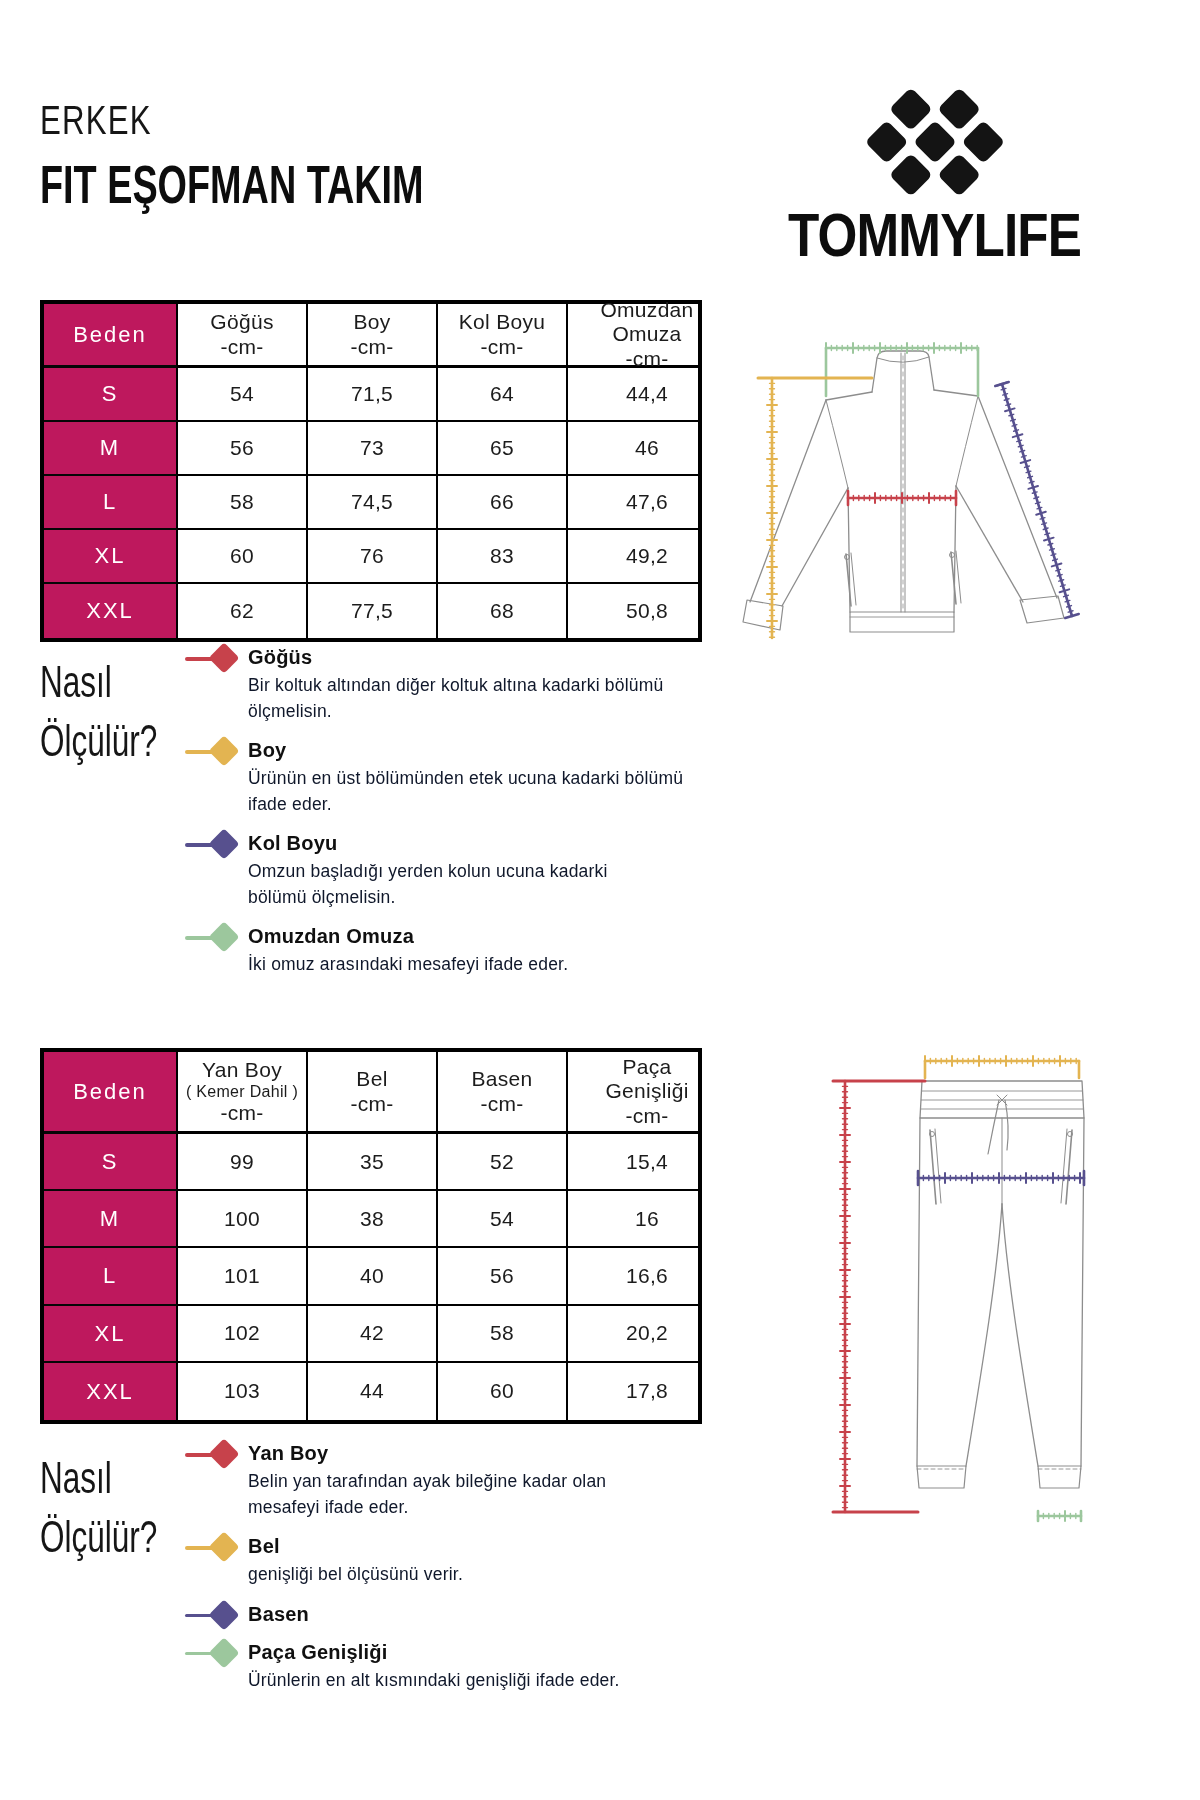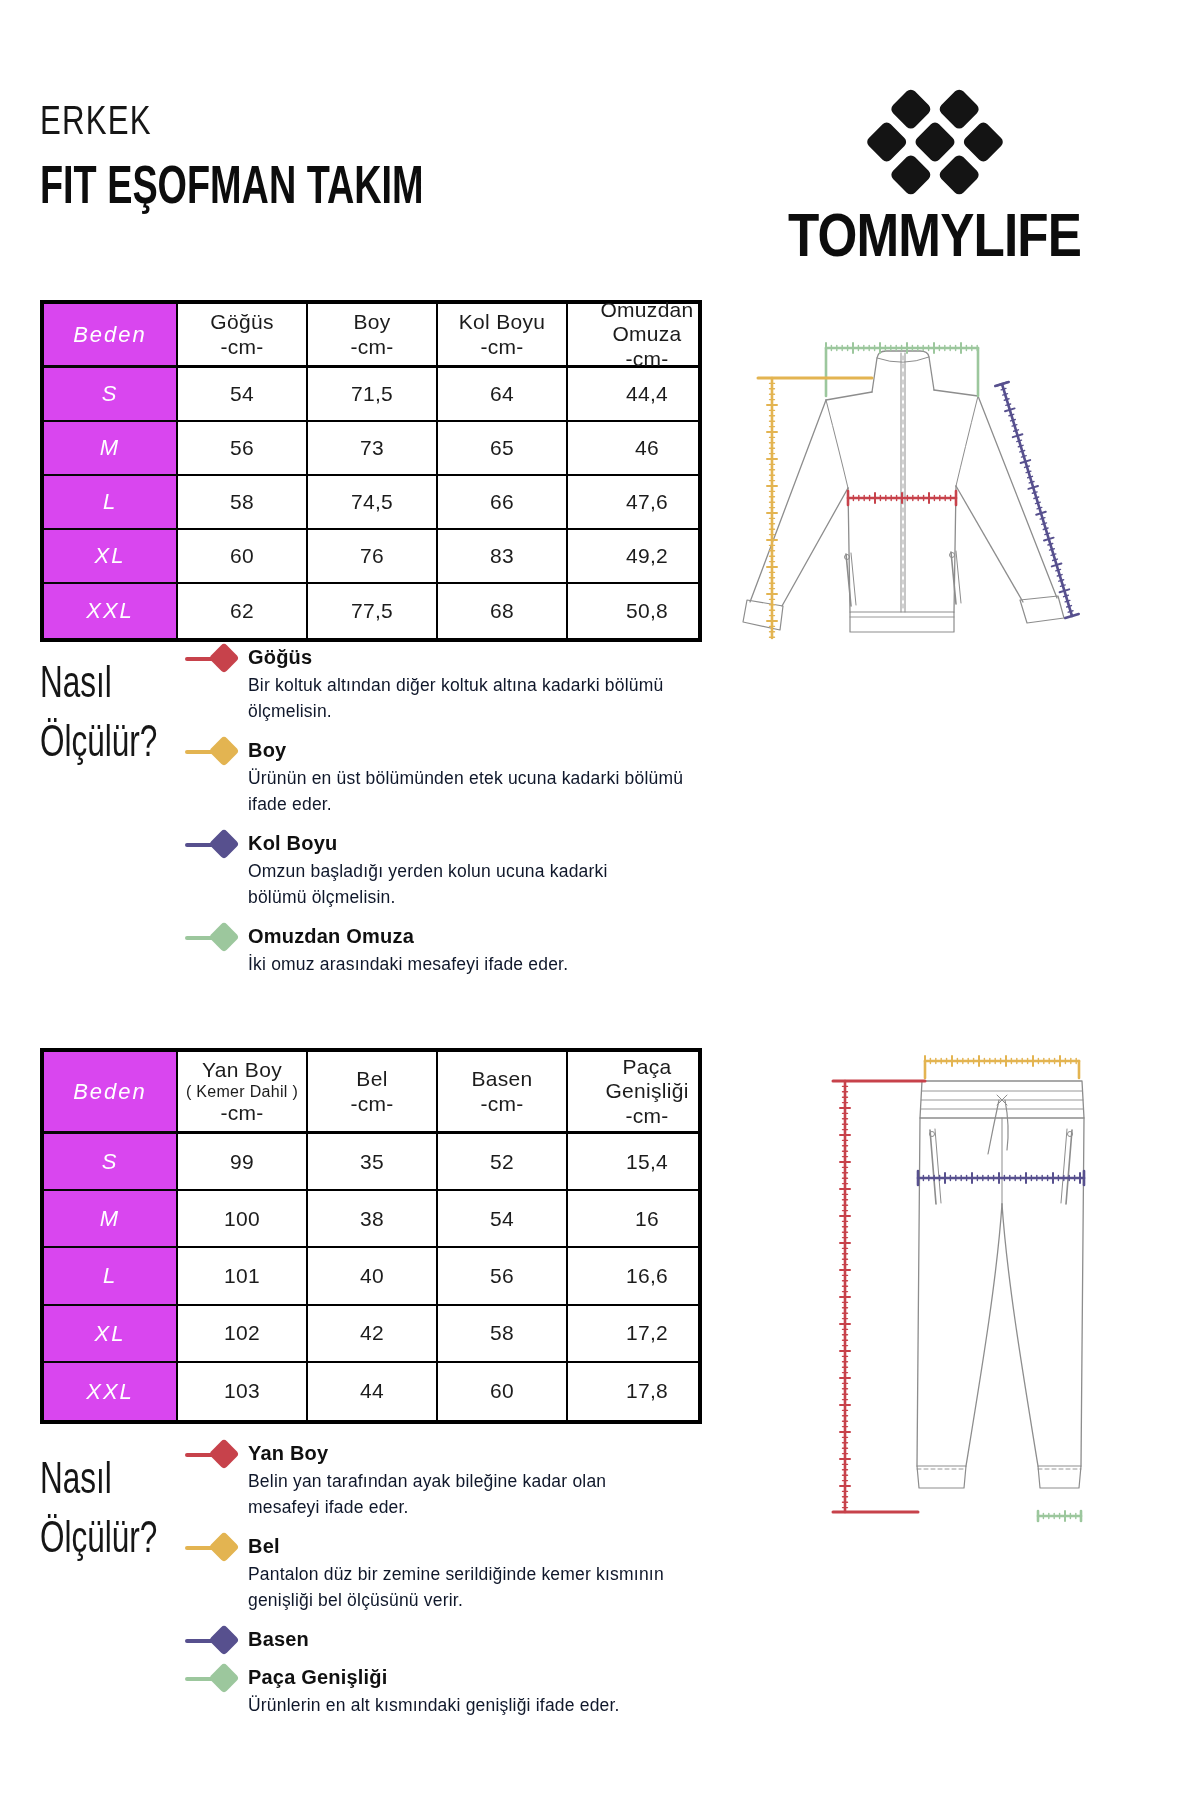--- a/index.html
+++ b/index.html
@@ -21,21 +21,21 @@
   .size-table { position:absolute; display:grid; grid-template-columns:134px 1fr 1fr 1fr 1fr;
         border:4px solid #000; box-sizing:border-box; background:#fff; }
   #table1 { left:40px; top:300px; width:662px; height:342px; grid-template-rows:64px repeat(5,1fr); }
   #table2 { left:40px; top:1048px; width:662px; height:376px; grid-template-rows:82px repeat(5,1fr); }
   .cell { display:flex; flex-direction:column; align-items:center; justify-content:center;
         border-right:2px solid #000; border-bottom:2px solid #000;
         font-size:21px; color:#1c1c1c; letter-spacing:.3px; line-height:1.15; text-align:center;}
   .cell.last-col { border-right:none;padding-left:28px; }
   .cell.last-row { border-bottom:none; }
   .cell.head { border-bottom:3px solid #000; }
-  .cell.size { background:#d946ef; color:#fff; font-size:22px; letter-spacing:2px; border-bottom-color:#060606;font-style:italic; }
+  .cell.size { background:#be185d; color:#fff; font-size:22px; letter-spacing:2px; border-bottom-color:#060606; }
   .cell.size.head { border-bottom:3px solid #060606; }
   .hline.small { font-size:16px; line-height:1.2; }
   
   .howto { position:absolute; }
   .howto-inner { transform:scaleX(.70); transform-origin:left top; font-size:45px; font-weight:400;
         line-height:1.32; white-space:nowrap; color:#161616; }
   .legend { position:absolute; }
   .legend-item { position:relative; padding-left:63px; margin-bottom:15px; }
   .marker { position:absolute; left:0; top:-1px; width:56px; height:28px; }
   .marker-tail { position:absolute; left:0; top:12px; width:37px; height:3.5px; border-radius:2px; }
@@ -392,21 +392,21 @@
       <div class="cell last-col">16</div>
       <div class="cell size">L</div>
       <div class="cell">101</div>
       <div class="cell">40</div>
       <div class="cell">56</div>
       <div class="cell last-col">16,6</div>
       <div class="cell size">XL</div>
       <div class="cell">102</div>
       <div class="cell">42</div>
       <div class="cell">58</div>
-      <div class="cell last-col">17,2</div>
+      <div class="cell last-col">20,2</div>
       <div class="cell size last-row">XXL</div>
       <div class="cell last-row">103</div>
       <div class="cell last-row">44</div>
       <div class="cell last-row">60</div>
       <div class="cell last-col last-row">17,8</div>
     </div>
 
   <div class="diagram" id="pants-diagram">
     <svg id="pants-svg" viewBox="0 0 310 522" width="310" height="522">
         <path d="M122,43 L282,43 L284,80 L120,80 Z" stroke="#8d8d8d" stroke-width="1.3" fill="none" stroke-linejoin="round" stroke-linecap="round"></path>
@@ -613,21 +613,20 @@
           <div>mesafeyi ifade eder.</div>
         </div>
       </div>
       <div class="legend-item">
         <span class="marker">
           <span class="marker-tail" style="background: rgb(227, 180, 81);"></span>
           <span class="marker-diamond" style="background: rgb(227, 180, 81);"></span>
         </span>
         <div class="legend-label">Bel</div>
         <div class="legend-desc">
-          <div>Pantalon düz bir zemine serildiğinde kemer kısmının</div>
           <div>genişliği bel ölçüsünü verir.</div>
         </div>
       </div>
       <div class="legend-item">
         <span class="marker">
           <span class="marker-tail" style="background: rgb(87, 80, 142);"></span>
           <span class="marker-diamond" style="background: rgb(87, 80, 142);"></span>
         </span>
         <div class="legend-label">Basen</div>
       </div>

